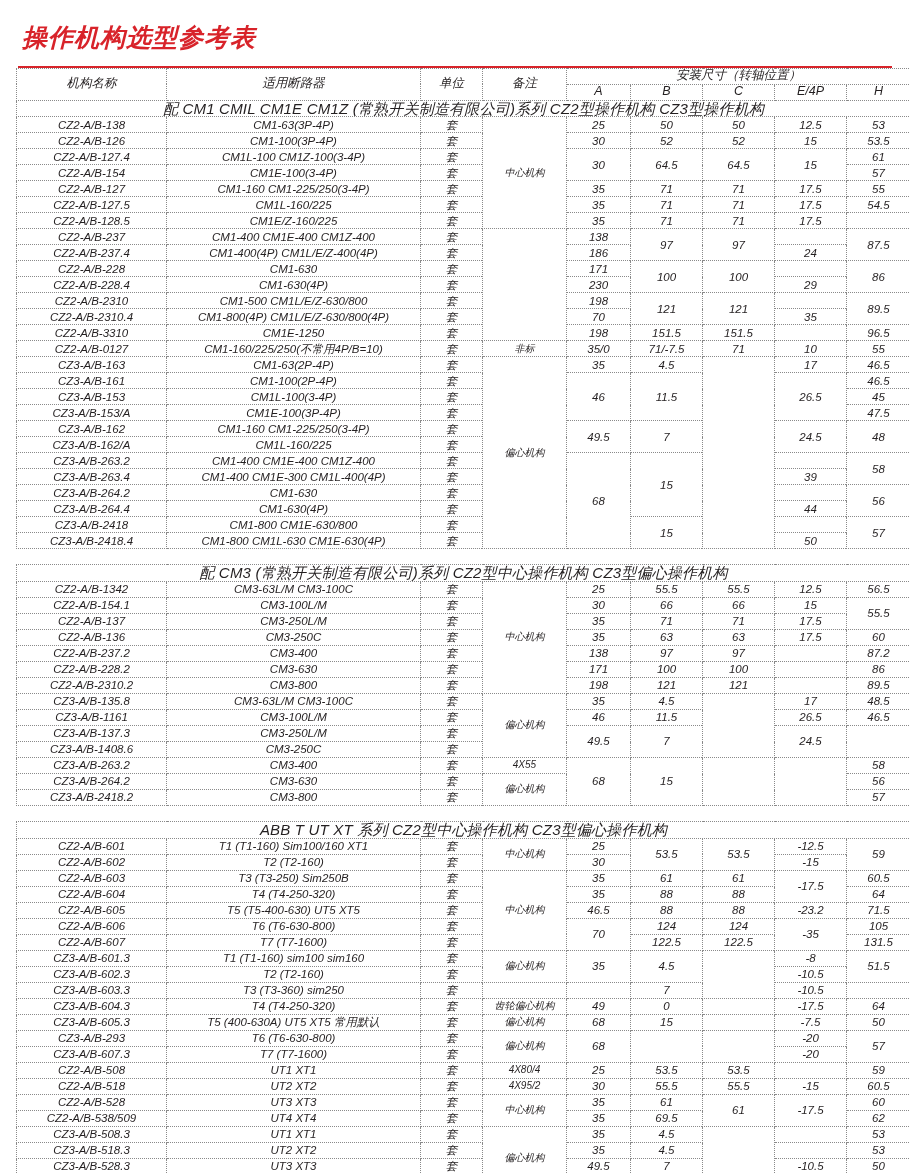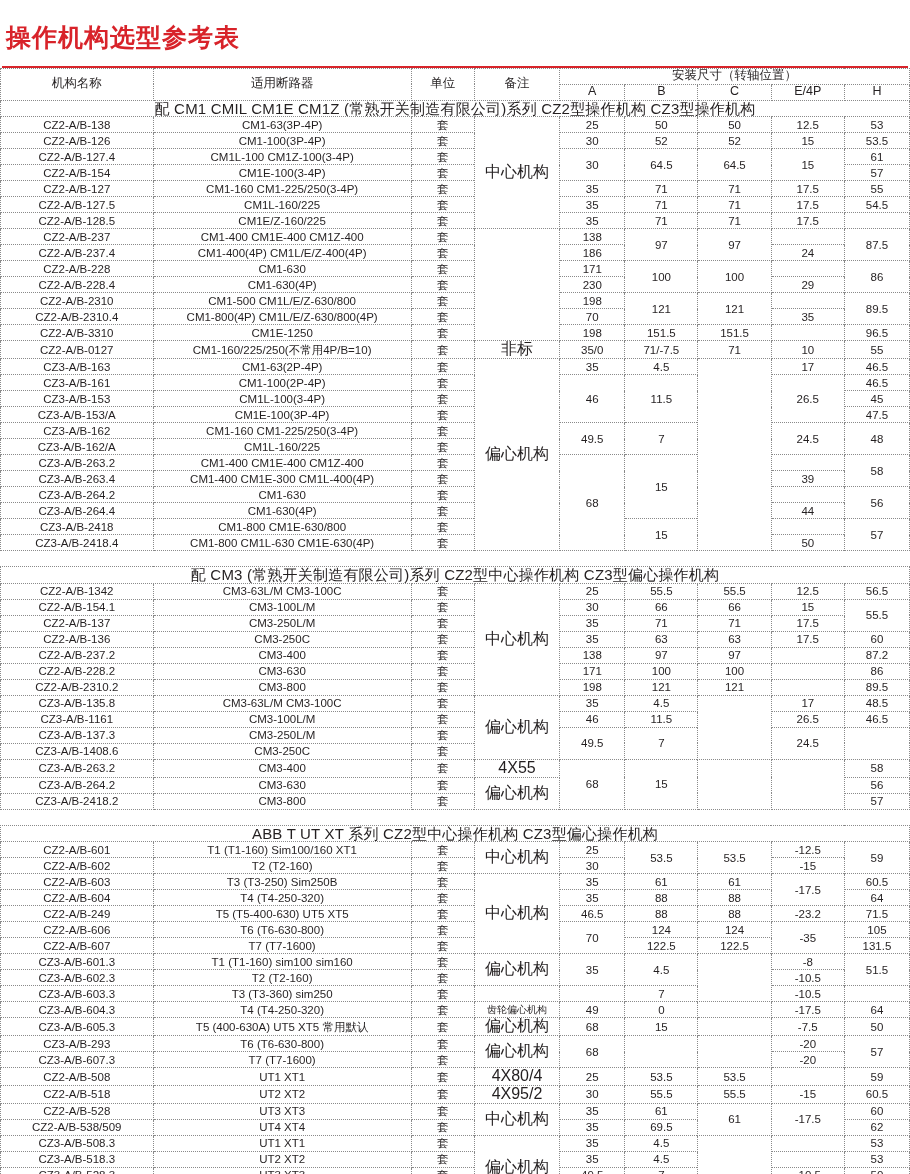--- a/index.html
+++ b/index.html
@@ -2,21 +2,21 @@
 <html><head>
 <meta charset="utf-8">
 <style>
   html,body{margin:0;padding:0;background:#ffffff;}
   body{
     width:910px;height:1174px;
     font-family:"Liberation Sans","DejaVu Sans",sans-serif;
     color:#231f20;
     -webkit-font-smoothing:antialiased;
   }
-  .page{position:relative;width:910px;height:852px;box-sizing:border-box;padding:0 0;}
+  .page{position:relative;width:910px;height:852px;box-sizing:border-box;padding:0 16px;font-style:italic;}
   .title{
     font-size:25px;font-weight:bold;color:#d8232a;
     letter-spacing:1px;
     padding:24px 0 8px 6px;
     line-height:1.1;
   }
   .rule-red{height:2px;background:#d8232a;margin:6px 2px 0 2px;}
   table.t{
     border-collapse:collapse;
     width:100%;
@@ -50,21 +50,21 @@
     letter-spacing:.2px;
   }
   .gap td{border:none;height:7px;}
   td.l{text-align:left;padding-left:12px;}
   td.l2{text-align:left;padding-left:26px;}
   td.c{text-align:center;}
   .nm{font-size:11.5px;}
   .bk{font-size:11.5px;}
   .unit{font-size:11.5px;}
   .num{font-size:11.5px;}
-  .rem{font-size:16px;}
+  .rem{font-size:10px;}
   .small{font-size:10px;}
   col.c1{width:150px;}
   col.c2{width:254px;}
   col.c3{width:62px;}
   col.c4{width:84px;}
   col.c5{width:64px;}
   col.c6{width:72px;}
   col.c7{width:72px;}
   col.c8{width:72px;}
   col.c9{width:64px;}
@@ -522,21 +522,21 @@
       <tr>
         <td class="l nm">CZ2-A/B-604</td>
         <td class="l2 bk">T4 (T4-250-320)</td>
         <td class="unit">套</td>
         <td class="num">35</td>
         <td class="num">88</td>
         <td class="num">88</td>
         <td class="num">64</td>
       </tr>
       <tr>
-        <td class="l nm">CZ2-A/B-249</td>
+        <td class="l nm">CZ2-A/B-605</td>
         <td class="l2 bk">T5 (T5-400-630)    UT5  XT5</td>
         <td class="unit">套</td>
         <td class="num">46.5</td>
         <td class="num">88</td>
         <td class="num">88</td>
         <td class="num">-23.2</td>
         <td class="num">71.5</td>
       </tr>
       <tr>
         <td class="l nm">CZ2-A/B-606</td>

